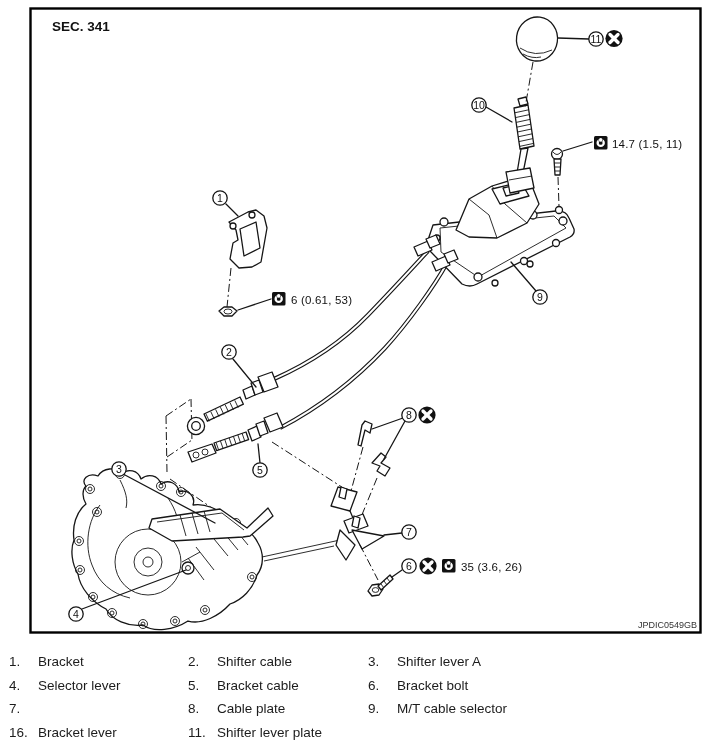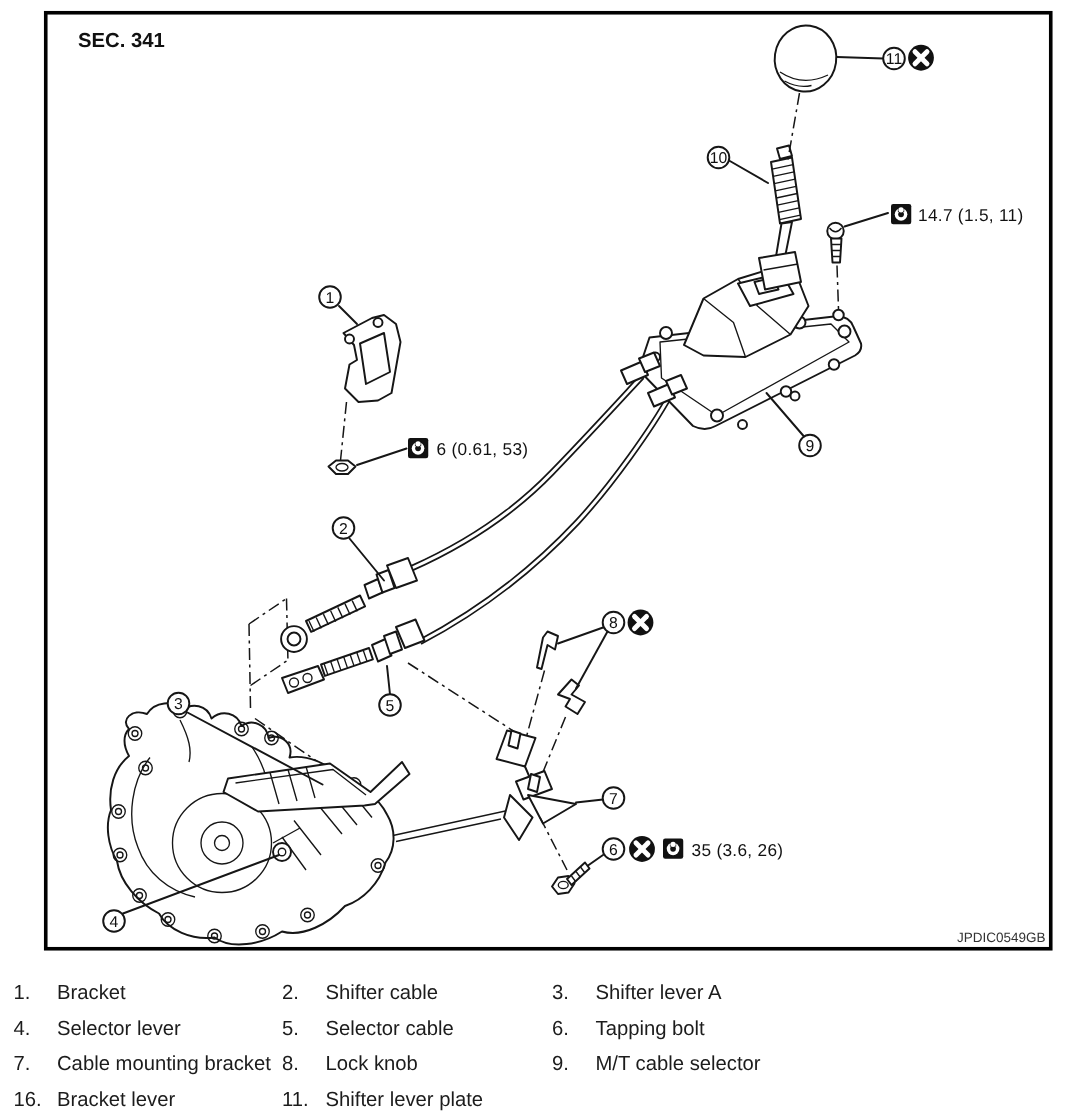--- a/index.html
+++ b/index.html
@@ -350,33 +350,32 @@
   <div class="legend-cell">
         <span class="legend-num">3.</span>
         <span>Shifter lever A</span>
       </div>
   <div class="legend-cell">
         <span class="legend-num">4.</span>
         <span>Selector lever</span>
       </div>
   <div class="legend-cell">
         <span class="legend-num">5.</span>
-        <span>Selector cable</span>
+        <span>Bracket cable</span>
       </div>
   <div class="legend-cell">
         <span class="legend-num">6.</span>
-        <span>Tapping bolt</span>
+        <span>Bracket bolt</span>
       </div>
   <div class="legend-cell">
         <span class="legend-num">7.</span>
-        <span>Cable mounting bracket</span>
       </div>
   <div class="legend-cell">
         <span class="legend-num">8.</span>
-        <span>Lock knob</span>
+        <span>Cable plate</span>
       </div>
   <div class="legend-cell">
         <span class="legend-num">9.</span>
         <span>M/T cable selector</span>
       </div>
   <div class="legend-cell">
         <span class="legend-num">16.</span>
         <span>Bracket lever</span>
       </div>
   <div class="legend-cell">

